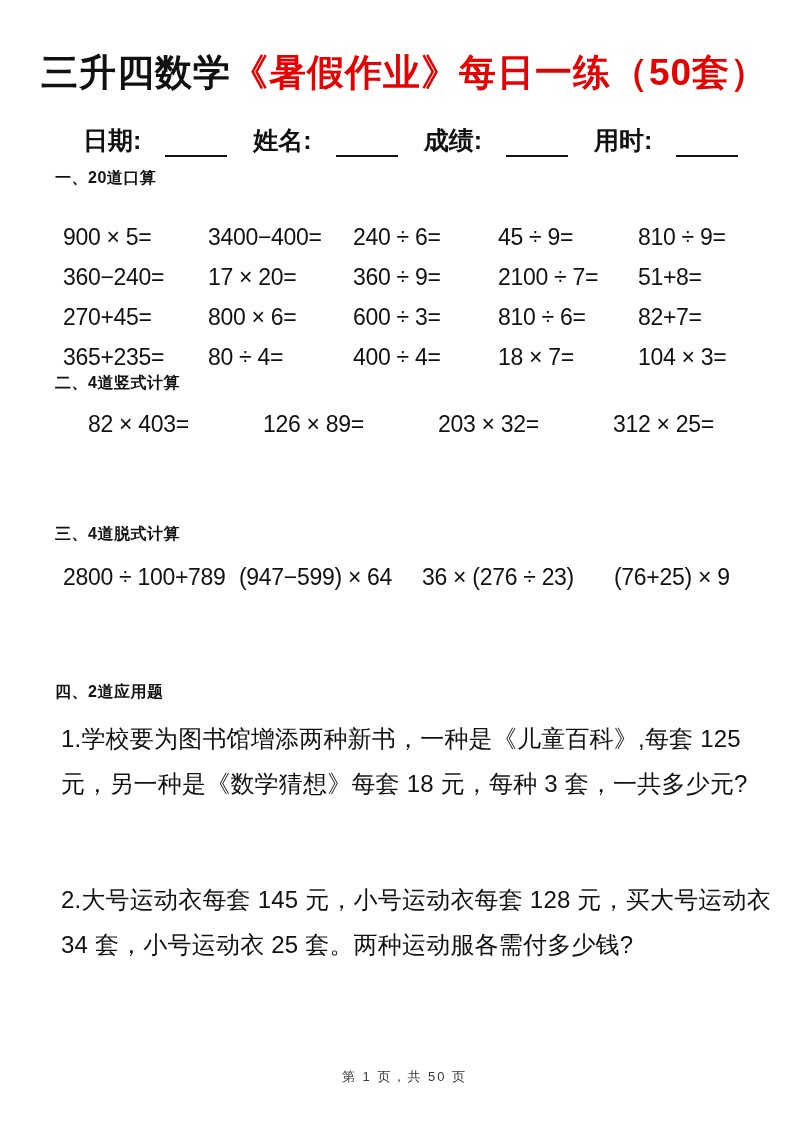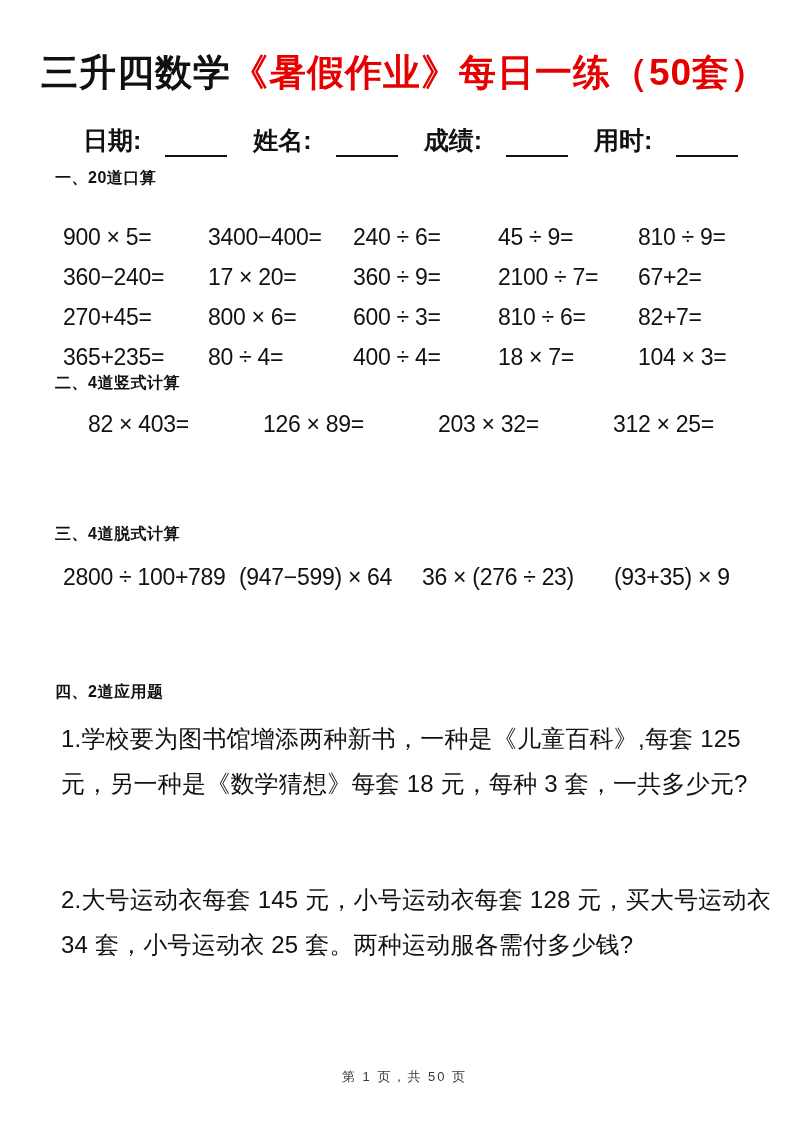--- a/index.html
+++ b/index.html
@@ -125,21 +125,21 @@
 <div class="abs oral-grid">
   <span>900 × 5=</span>
   <span>3400−400=</span>
   <span>240 ÷ 6=</span>
   <span>45 ÷ 9=</span>
   <span>810 ÷ 9=</span>
   <span>360−240=</span>
   <span>17 × 20=</span>
   <span>360 ÷ 9=</span>
   <span>2100 ÷ 7=</span>
-  <span>67+2=</span>
+  <span>51+8=</span>
   <span>270+45=</span>
   <span>800 × 6=</span>
   <span>600 ÷ 3=</span>
   <span>810 ÷ 6=</span>
   <span>82+7=</span>
   <span>365+235=</span>
   <span>80 ÷ 4=</span>
   <span>400 ÷ 4=</span>
   <span>18 × 7=</span>
   <span>104 × 3=</span>
@@ -151,20 +151,20 @@
   <span>126 × 89=</span>
   <span>203 × 32=</span>
   <span>312 × 25=</span>
 </div>
 
 <div class="abs sec-head h3">三、4道脱式计算</div>
 <div class="abs step-row">
   <span>2800 ÷ 100+789</span>
   <span>(947−599) × 64</span>
   <span>36 × (276 ÷ 23)</span>
-  <span>(93+35) × 9</span>
+  <span>(76+25) × 9</span>
 </div>
 
 <div class="abs sec-head h4">四、2道应用题</div>
 <div class="abs word-problem wp1">1.学校要为图书馆增添两种新书，一种是《儿童百科》,每套 125 元，另一种是《数学猜想》每套 18 元，每种 3 套，一共多少元?</div>
 <div class="abs word-problem wp2">2.大号运动衣每套 145 元，小号运动衣每套 128 元，买大号运动衣 34 套，小号运动衣 25 套。两种运动服各需付多少钱?</div>
 
 <div class="abs footer">第 1 页，共 50 页</div>
 
 </body></html>

